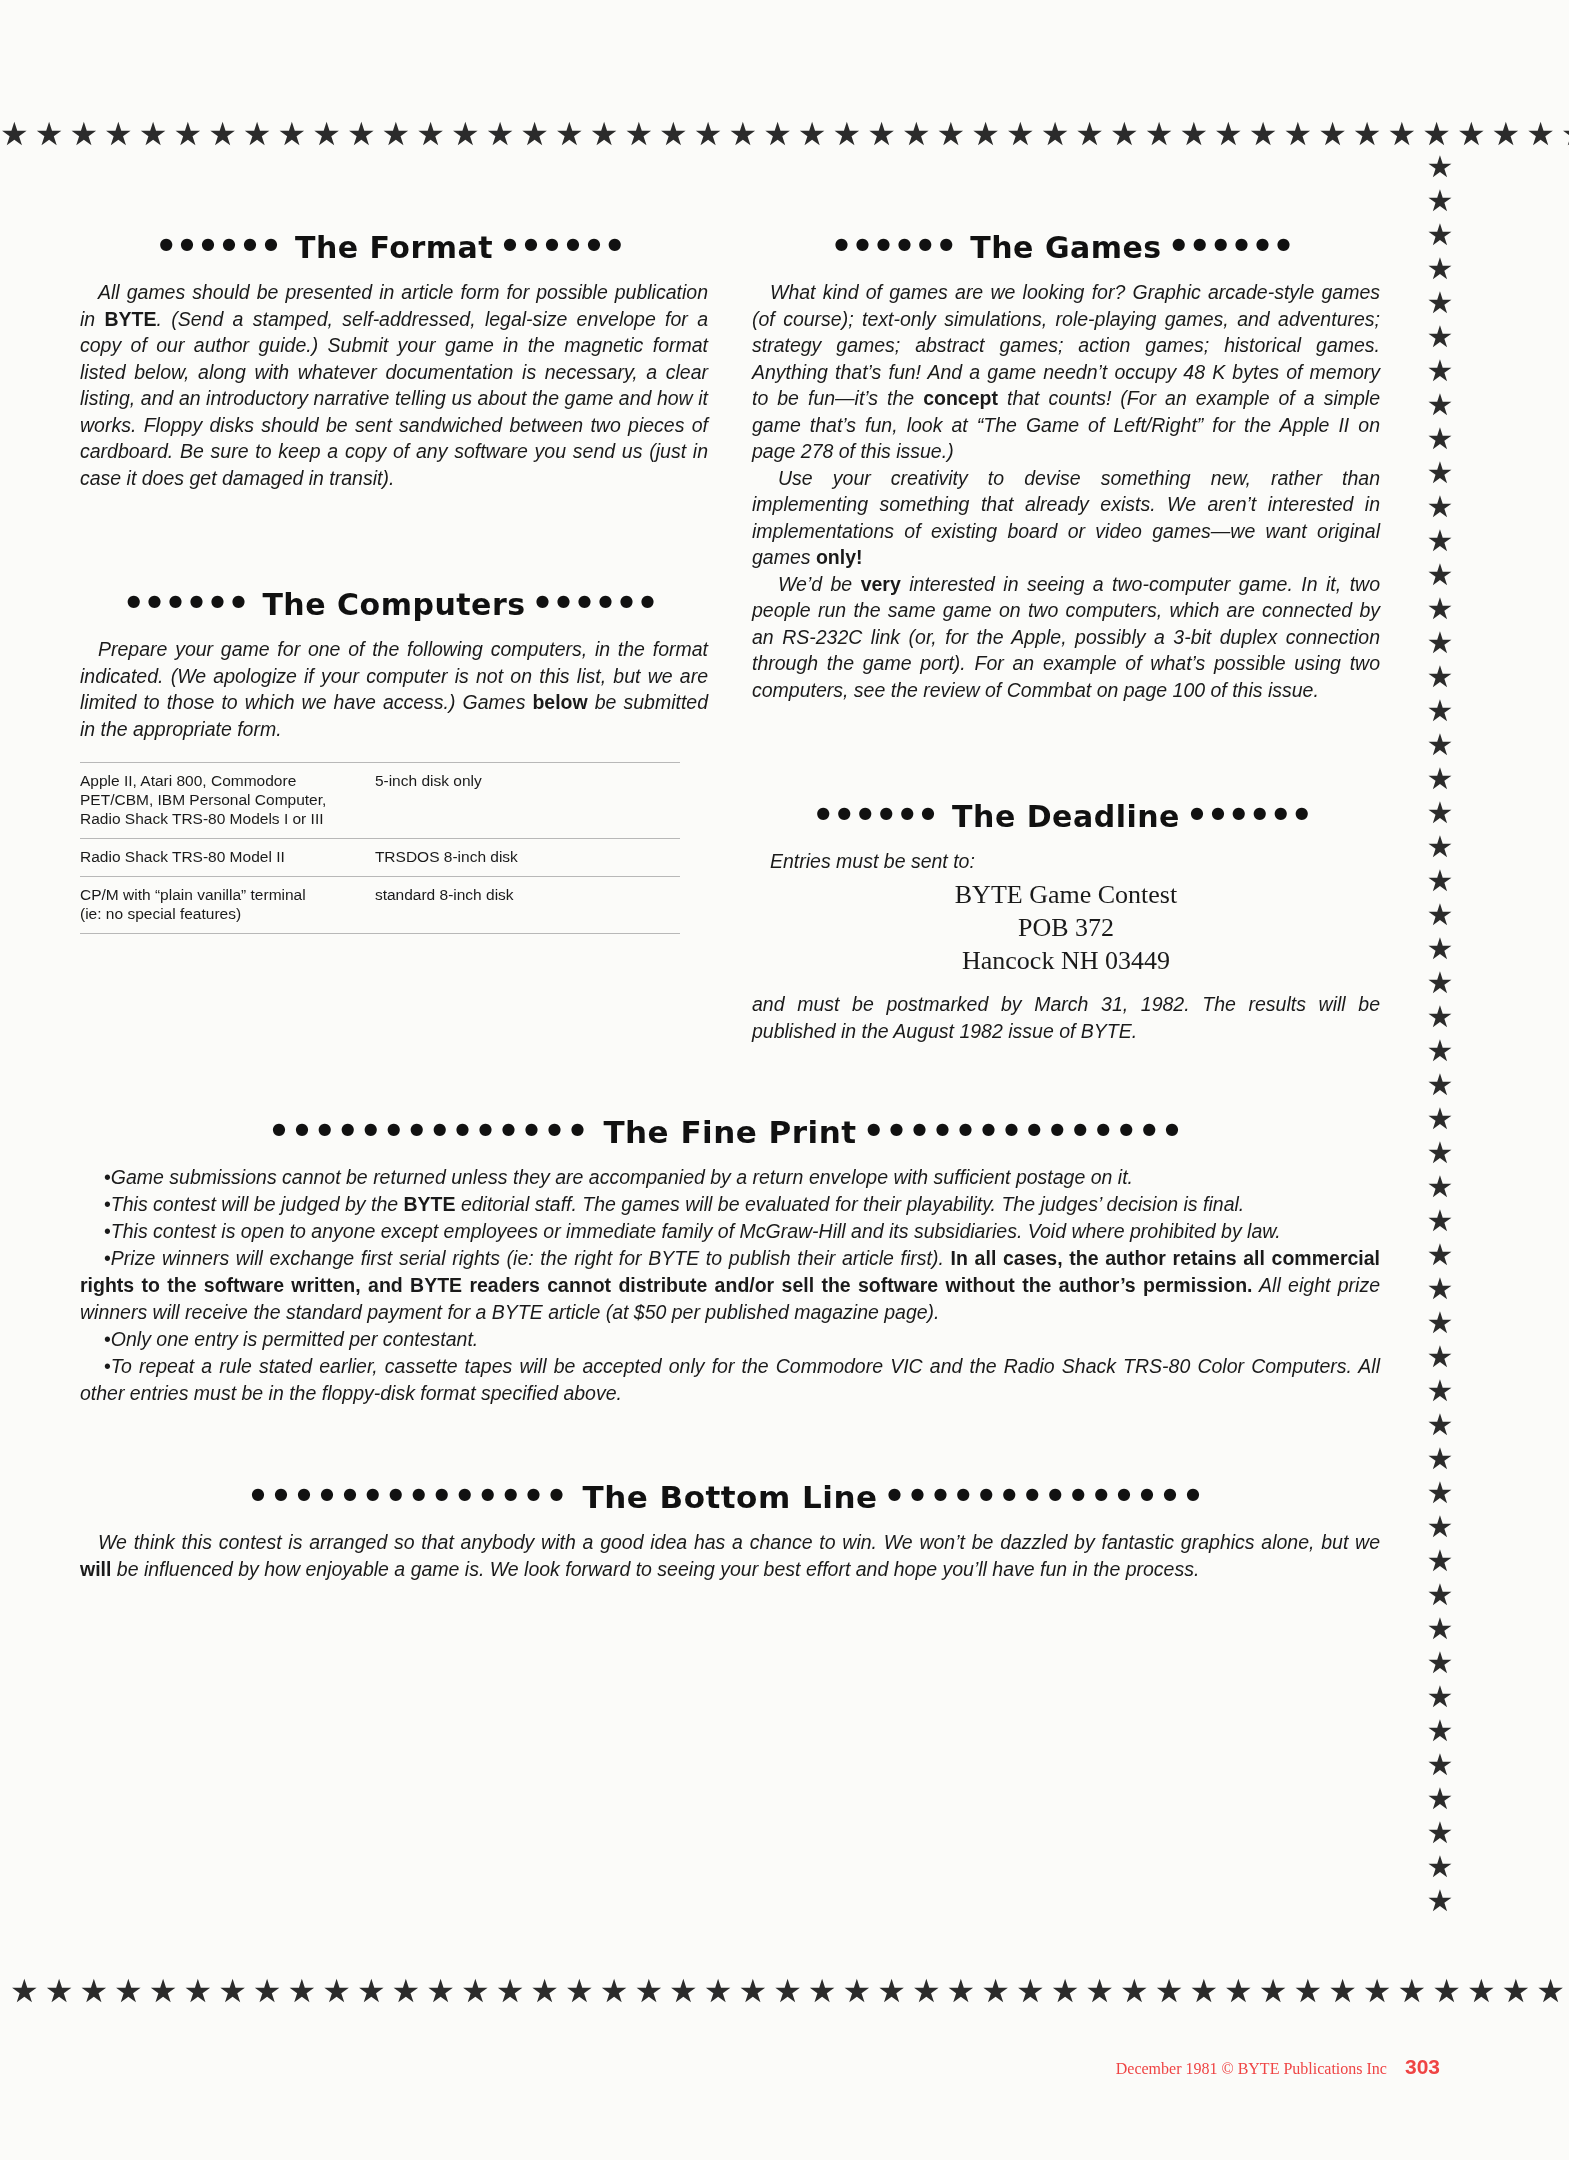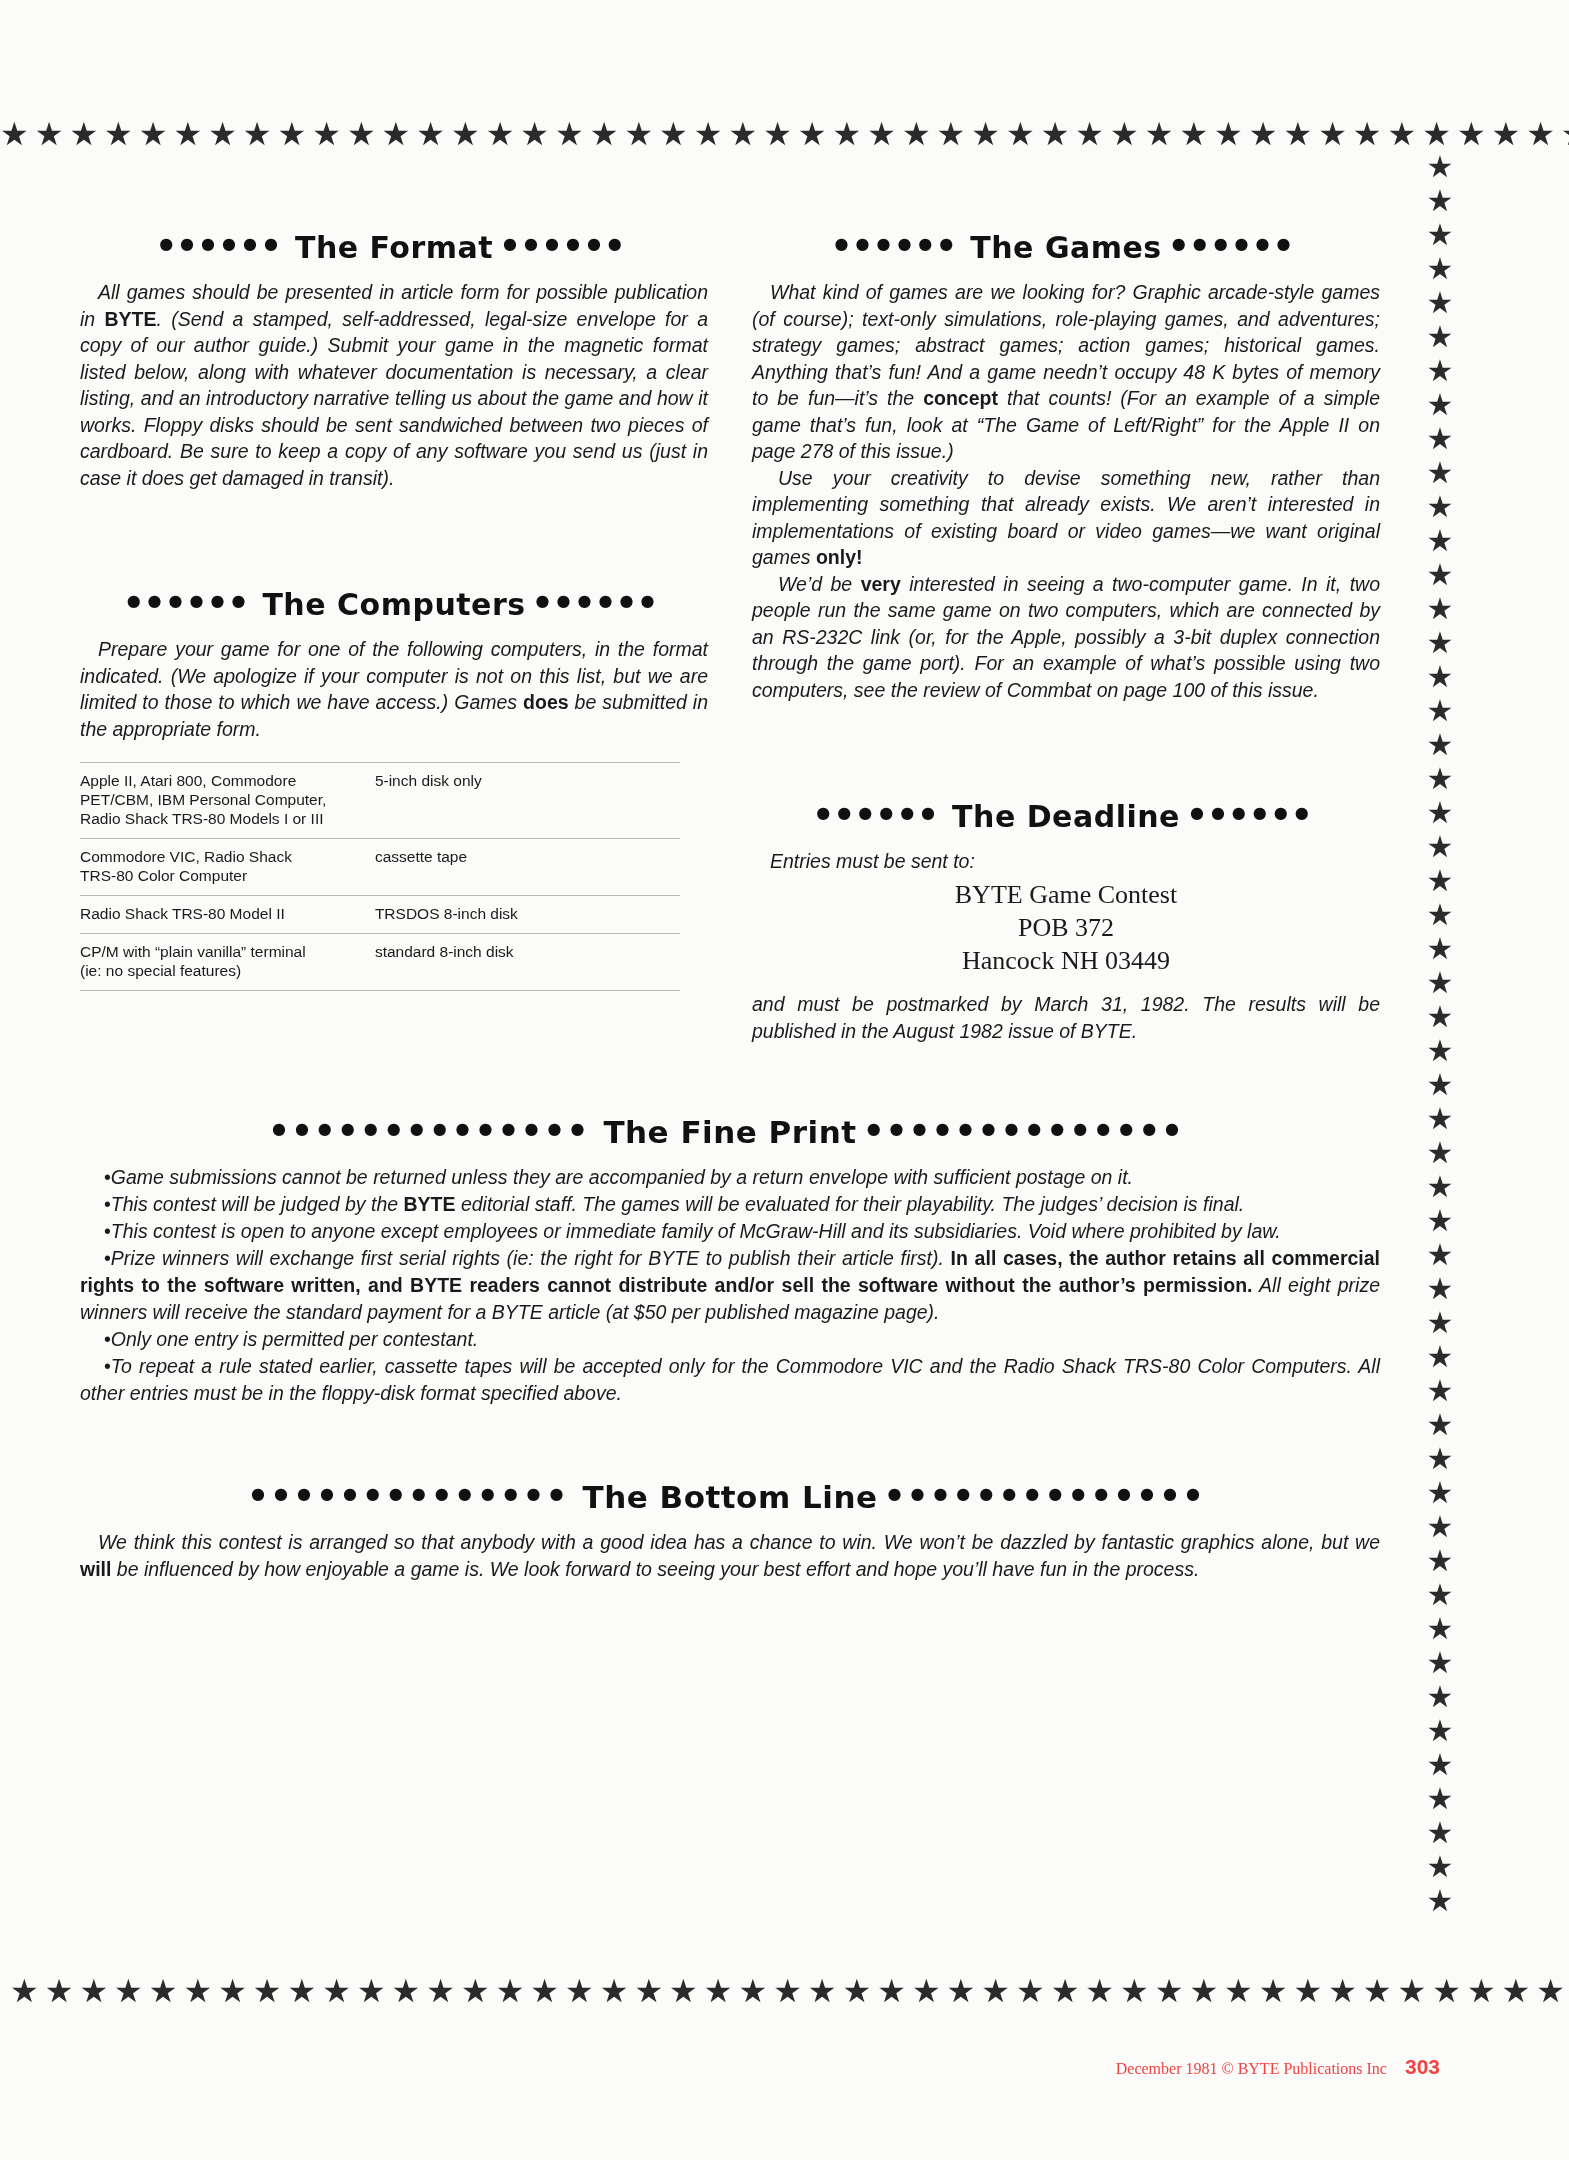--- a/index.html
+++ b/index.html
@@ -348,32 +348,28 @@
 
         <div class="gap-lg"></div>
 
         <h2 class="sec">
           <span class="dots">●●●●●●</span>
           <span class="title">The Computers</span>
           <span class="dots">●●●●●●</span>
         </h2>
 
         <p class="body first">
-          Prepare your game for one of the following computers, in the format indicated. (We apologize if your computer is not on this list, but we are limited to those to which we have access.) Games <b class="nonital">does</b> be submitted in the appropriate form.
+          Prepare your game for one of the following computers, in the format indicated. (We apologize if your computer is not on this list, but we are limited to those to which we have access.) Games <b class="nonital">below</b> be submitted in the appropriate form.
         </p>
 
         <table class="computers">
           <tbody>
             <tr>
               <td class="c1">Apple II, Atari 800, Commodore PET/CBM, IBM Personal Computer, Radio Shack TRS-80 Models I or III</td>
               <td class="c2">5-inch disk only</td>
-            </tr>
-            <tr>
-              <td class="c1">Commodore VIC, Radio Shack TRS-80 Color Computer</td>
-              <td class="c2">cassette tape</td>
             </tr>
             <tr>
               <td class="c1">Radio Shack TRS-80 Model II</td>
               <td class="c2">TRSDOS 8-inch disk</td>
             </tr>
             <tr>
               <td class="c1">CP/M with “plain vanilla” terminal (ie: no special features)</td>
               <td class="c2">standard 8-inch disk</td>
             </tr>
           </tbody>

